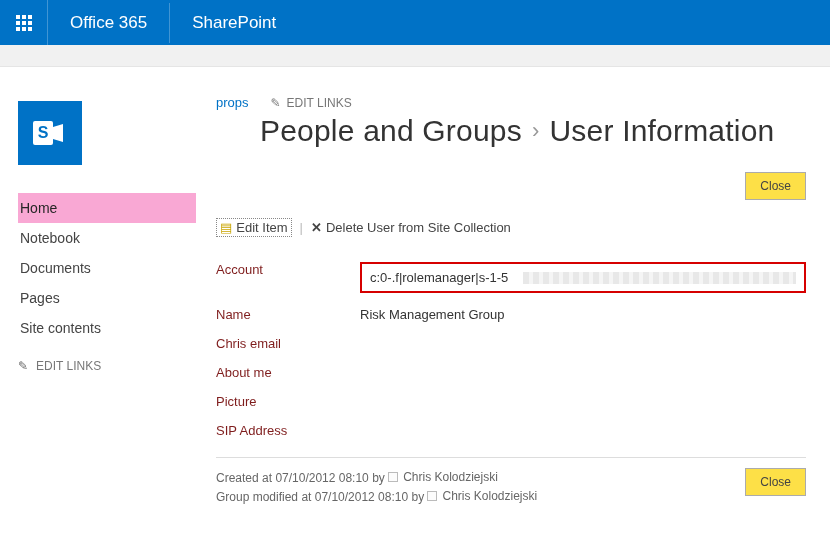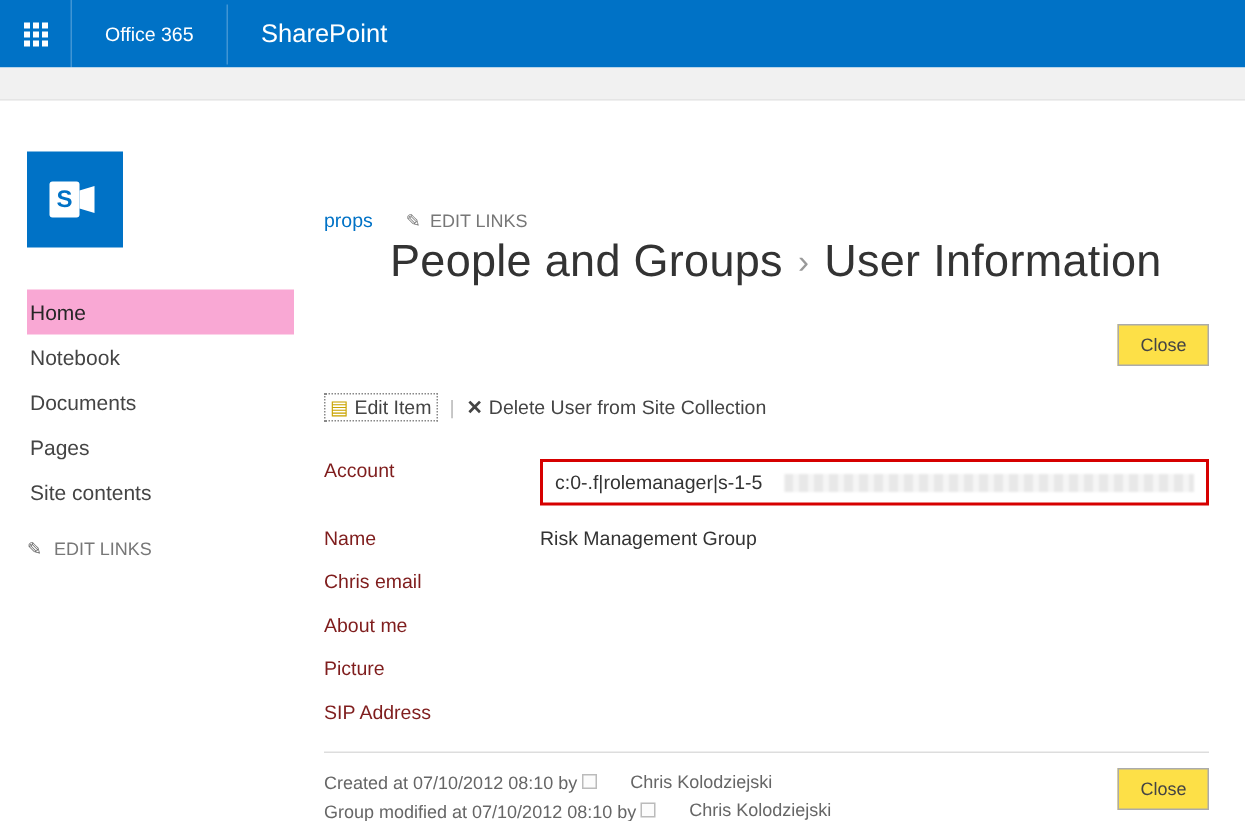--- a/index.html
+++ b/index.html
@@ -3,21 +3,21 @@
 <meta charset="utf-8">
 <style>
   * { box-sizing: border-box; margin: 0; padding: 0; }
   body { font-family: "Segoe UI", Tahoma, sans-serif; font-size: 13px; color: #444; background: #fff; width: 830px; }
   
   
   .suitebar { background: #0072c6; height: 45px; display: flex; align-items: center; color: #fff; }
   .waffle { width: 48px; height: 45px; display: flex; align-items: center; justify-content: center; border-right: 1px solid rgba(255,255,255,0.25); }
   .waffle-grid { display: grid; grid-template-columns: repeat(3, 4px); grid-template-rows: repeat(3, 4px); gap: 2px; }
   .waffle-grid span { background: #fff; width: 4px; height: 4px; }
-  .brand { padding: 0 22px; font-size: 13px; font-weight: 400; border-right: 1px solid rgba(255,255,255,0.25); height: 40px; display:flex; align-items:center; }
+  .brand { padding: 0 22px; font-size: 17px; font-weight: 400; border-right: 1px solid rgba(255,255,255,0.25); height: 40px; display:flex; align-items:center; }
   .app { padding: 0 22px; font-size: 17px; font-weight: 300; }
   
   
   .ribbon { background: #f1f1f1; height: 22px; border-bottom: 1px solid #e5e5e5; }
   
   
   .page { display: flex; }
   .leftcol { width: 196px; padding: 34px 0 0 18px; }
   .rightcol { flex: 1; padding: 28px 24px 20px 20px; min-width: 0; }
   
@@ -26,21 +26,21 @@
   .sp-logo svg { display:block; }
   
   
   .ql { list-style: none; font-size: 14px; }
   .ql li { padding: 7px 10px 7px 2px; color: #444; cursor: pointer; }
   .ql li.selected { background: #f9a8d4; color: #262626; font-weight: 400; }
   .ql-edit { margin-top: 16px; font-size: 12px; color: #777; display:flex; align-items:center; gap:8px; cursor:pointer; }
   .ql-edit .pen { color:#666; }
   
   
-  .crumbrow { display:flex; align-items:center; gap: 22px; margin-bottom: 4px; margin-top: 44px; }
+  .crumbrow { display:flex; align-items:center; gap: 22px; margin-bottom: 4px; }
   .crumb-link { color: #0072c6; font-size: 13px; text-decoration: none; }
   .editlinks { color:#777; font-size:12px; display:flex; align-items:center; gap:6px; cursor:pointer; }
   
   
   h1.title { font-weight: 200; font-size: 30px; color: #333; letter-spacing: 0.2px; margin-bottom: 24px; display:flex; align-items:center; gap:10px;margin-left:44px; }
   h1.title .sep { color:#999; font-size:22px; }
   
   
   .close-btn { float:right; border:1px solid #ababab; background:#fde047; padding: 6px 14px; font-size:12px; color:#444; cursor:pointer; }
   .close-row-top { overflow:hidden; margin-bottom: 18px; }
@@ -58,21 +58,21 @@
   .fields .value { flex:1; color:#333; }
   
   .redacted-box { border: 2.5px solid #d60000; padding: 6px 8px; display:flex; align-items:center; gap:15px; }
   .redacted-tail { flex:1; height:12px; background: repeating-linear-gradient(90deg,#e8e8e8 0,#e8e8e8 6px,#f5f5f5 6px,#f5f5f5 10px); filter: blur(0.6px); }
   
   .hr { border-top:1px solid #ddd; margin: 12px 0 10px 0; }
   
   
   .footrow { display:flex; align-items:flex-start; justify-content:space-between; }
   .audit { font-size:12px; color:#666; line-height:1.5; }
-  .audit .userchip { display:inline-flex; align-items:center; gap:22px; }
+  .audit .userchip { display:inline-flex; align-items:center; gap:5px; }
   .userchip .sq { width:10px; height:10px; border:1px solid #bbb; background:#fcfcfc; display:inline-block; }
 </style>
 </head>
 <body>
 
 <div class="suitebar">
   <div class="waffle">
     <div class="waffle-grid">
       <span></span>
         <span></span>

